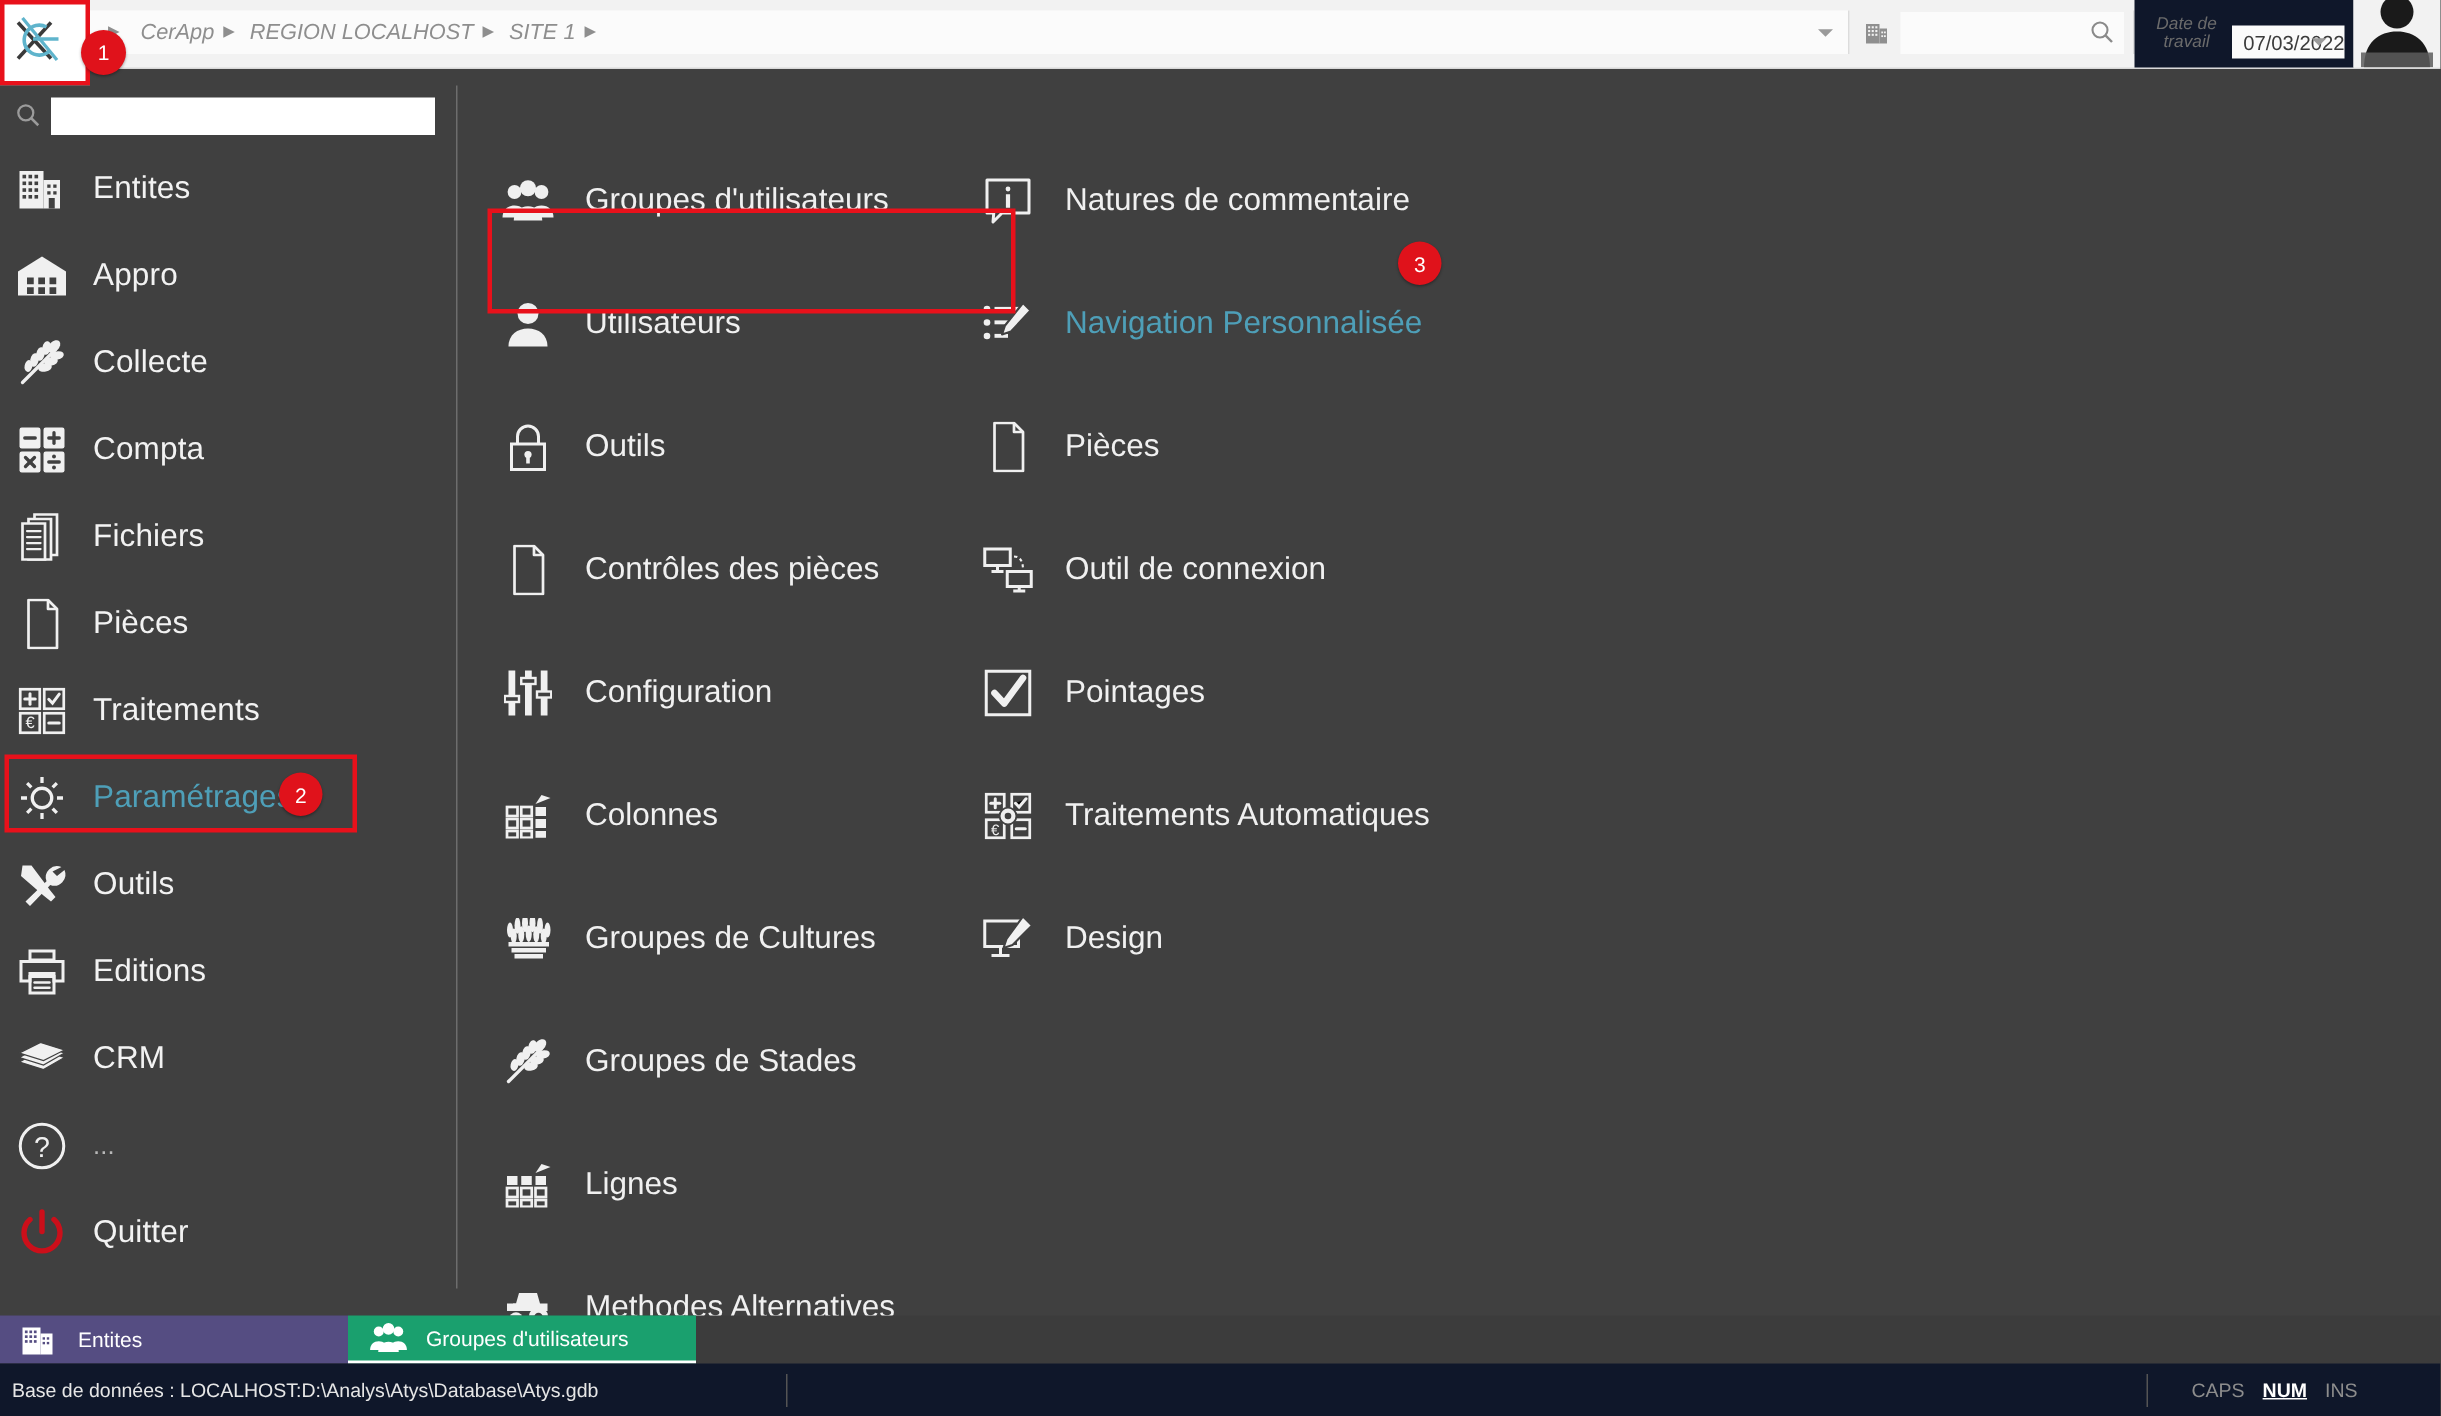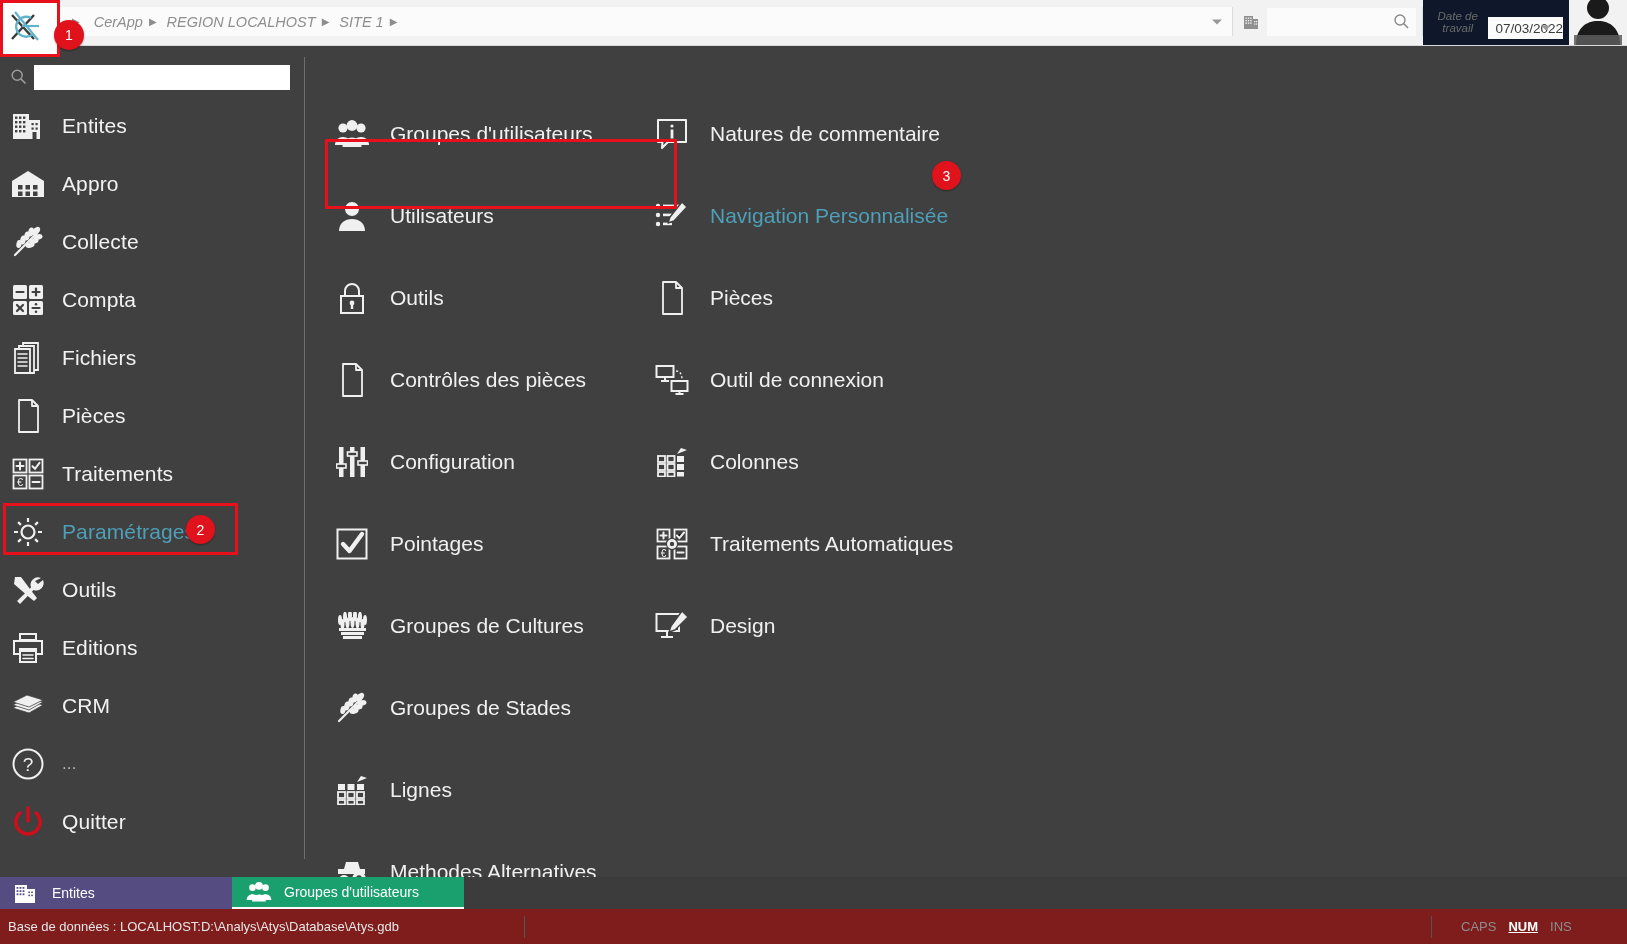--- a/index.html
+++ b/index.html
@@ -254,21 +254,21 @@
   }
   .task .tico { width: 24px; height: 22px; margin-right: 14px; flex:0 0 24px;}
   .task .tlabel { font-size: 14px; color: #ffffff; }
   .task-entites { width: 232px; background: #554d82; }
   .task-groupes { width: 232px; background: #1aa06e; border-bottom: 2px solid #ffffff; }
 
   
   .statusbar {
     position: absolute; left: 0; bottom: 0;
     width: 1627px; height: 35px;
-    background: #7f1d1d;
+    background: #0f172a;
     display: flex; align-items: center;
   }
   .status-db {
     flex: 0 0 525px;
     font-size: 13px; color: #e6e6e6;
     padding-left: 8px;
     border-right: 1px solid #545454;
     height: 22px; display: flex; align-items: center;
   }
   .status-mid { flex: 1 1 auto; border-right: 1px solid #545454; height: 22px;}
@@ -707,48 +707,48 @@
             <rect x="24.5" y="1" width="4.5" height="30"></rect>
             <rect x="0.5" y="18" width="9.5" height="4" fill="#404040" stroke="#f0f0f0" stroke-width="1.6"></rect>
             <rect x="11.5" y="6" width="9.5" height="4" fill="#404040" stroke="#f0f0f0" stroke-width="1.6"></rect>
             <rect x="22" y="15" width="9.5" height="4" fill="#404040" stroke="#f0f0f0" stroke-width="1.6"></rect>
           </svg>
         </span>
         <span class="cell-label">Configuration</span>
       </div>
       <div class="cell">
         <span class="cell-ico">
+          <svg width="32" height="32" viewBox="0 0 32 32">
+            <rect x="1.5" y="1.5" width="29" height="29" fill="none" stroke="#f0f0f0" stroke-width="2"></rect>
+            <path d="M7 16 L13.5 23 L26 6" fill="none" stroke="#f0f0f0" stroke-width="4.4" stroke-linecap="round" stroke-linejoin="round"></path>
+          </svg>
+        </span>
+        <span class="cell-label">Pointages</span>
+      </div>
+
+      <div class="cell">
+        <span class="cell-ico">
           <svg width="32" height="30" viewBox="0 0 32 30">
             <g fill="none" stroke="#f0f0f0" stroke-width="1.8">
               <rect x="2" y="9" width="7" height="6"></rect>
                 <rect x="11.5" y="9" width="7" height="6"></rect>
               <rect x="2" y="17" width="7" height="6"></rect>
                 <rect x="11.5" y="17" width="7" height="6"></rect>
               <rect x="2" y="25" width="7" height="4.5"></rect>
                 <rect x="11.5" y="25" width="7" height="4.5"></rect>
             </g>
             <g fill="#f0f0f0">
               <rect x="21" y="9" width="7" height="6"></rect>
                 <rect x="21" y="17" width="7" height="6"></rect>
                 <rect x="21" y="25" width="7" height="4.5"></rect>
               <path d="M21 7 L31 3 L25 1 Z"></path>
             </g>
           </svg>
         </span>
         <span class="cell-label">Colonnes</span>
-      </div>
-
-      <div class="cell">
-        <span class="cell-ico">
-          <svg width="32" height="32" viewBox="0 0 32 32">
-            <rect x="1.5" y="1.5" width="29" height="29" fill="none" stroke="#f0f0f0" stroke-width="2"></rect>
-            <path d="M7 16 L13.5 23 L26 6" fill="none" stroke="#f0f0f0" stroke-width="4.4" stroke-linecap="round" stroke-linejoin="round"></path>
-          </svg>
-        </span>
-        <span class="cell-label">Pointages</span>
       </div>
       <div class="cell">
         <span class="cell-ico">
           <svg width="32" height="32" viewBox="0 0 32 32">
             <g fill="none" stroke="#f0f0f0" stroke-width="1.8">
               <rect x="1.5" y="1.5" width="12" height="12"></rect>
                 <rect x="18.5" y="1.5" width="12" height="12"></rect>
               <rect x="1.5" y="18.5" width="12" height="12"></rect>
                 <rect x="18.5" y="18.5" width="12" height="12"></rect>
             </g>

